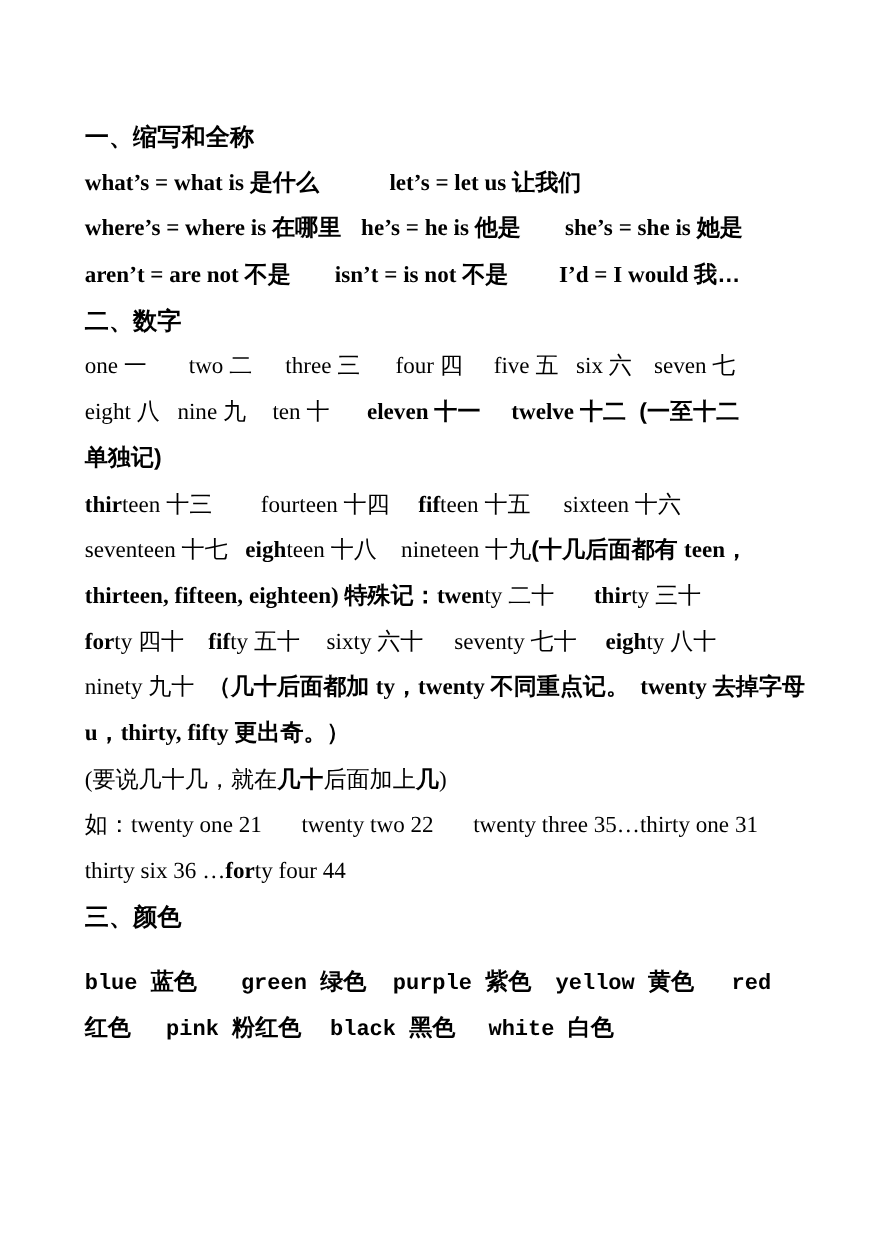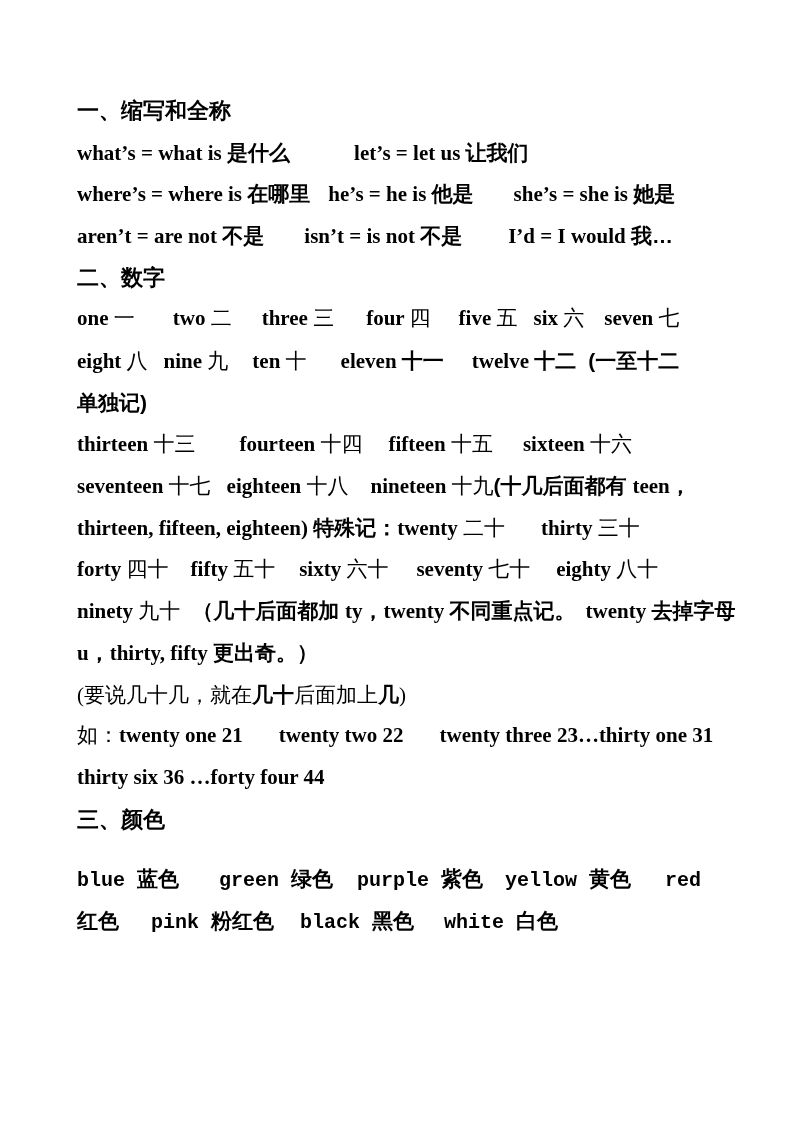--- a/index.html
+++ b/index.html
@@ -10,39 +10,39 @@
   .page {
     position: relative;
     width: 793px;
     height: 1122px;
     background: #ffffff;
     overflow: hidden;
   }
   .content {
     position: absolute;
     left: 77px;
-    top: 90px;
+    top: 104px;
     width: 648px;
   }
   .line {
     height: 41.7px;
     line-height: 41.7px;
     white-space: nowrap;
     font-size: 21px;
     color: #000000;
     font-family: "Liberation Serif", serif;
   }
   .heading {
     font-family: "Liberation Sans", sans-serif;
     font-weight: bold;
     font-size: 22px;
   }
   .gap { display: inline-block; height: 1px; }
   .s-b  { font-family: "Liberation Serif", serif; font-weight: bold; text-align: center; }
-  .s-r  { font-family: "Liberation Serif", serif; font-weight: bold; }
+  .s-r  { font-family: "Liberation Serif", serif; font-weight: normal; }
   .s-m  { font-family: "Liberation Mono", monospace; font-weight: bold; font-size: 20px; }
   .s-hb { font-family: "Liberation Sans", sans-serif; font-weight: bold; }
   .s-cn { font-family: "Liberation Serif", serif; font-weight: normal; }
 </style>
 </head>
 <body>
 
 <div class="page">
   <div class="content">
       <div class="line heading"><span class="s-hb">一、缩写和全称</span></div>
@@ -53,19 +53,19 @@
       <div class="line"><span class="s-r">one </span><span class="s-cn">一</span><span class="gap" style="width: 38px;"></span><span class="s-r">two </span><span class="s-cn">二</span><span class="gap" style="width: 30px;"></span><span class="s-r">three </span><span class="s-cn">三</span><span class="gap" style="width: 32px;"></span><span class="s-r">four </span><span class="s-cn">四</span><span class="gap" style="width: 28px;"></span><span class="s-r">five </span><span class="s-cn">五</span><span class="gap" style="width: 16px;"></span><span class="s-r">six </span><span class="s-cn">六</span><span class="gap" style="width: 20px;"></span><span class="s-r">seven </span><span class="s-cn">七</span></div>
       <div class="line"><span class="s-r">eight </span><span class="s-cn">八</span><span class="gap" style="width: 16px;"></span><span class="s-r">nine </span><span class="s-cn">九</span><span class="gap" style="width: 24px;"></span><span class="s-r">ten </span><span class="s-cn">十</span><span class="gap" style="width: 34px;"></span><span class="s-b">eleven </span><span class="s-hb">十一</span><span class="gap" style="width: 28px;"></span><span class="s-b">twelve </span><span class="s-hb">十二</span><span class="gap" style="width: 12px;"></span><span class="s-hb">(一至十二</span></div>
       <div class="line"><span class="s-hb">单独记)</span></div>
       <div class="line"><span class="s-b">thir</span><span class="s-r">teen </span><span class="s-cn">十三</span><span class="gap" style="width: 44px;"></span><span class="s-r">fourteen </span><span class="s-cn">十四</span><span class="gap" style="width: 26px;"></span><span class="s-b">fif</span><span class="s-r">teen </span><span class="s-cn">十五</span><span class="gap" style="width: 30px;"></span><span class="s-r">sixteen </span><span class="s-cn">十六</span></div>
       <div class="line"><span class="s-r">seventeen </span><span class="s-cn">十七</span><span class="gap" style="width: 16px;"></span><span class="s-b">eigh</span><span class="s-r">teen </span><span class="s-cn">十八</span><span class="gap" style="width: 22px;"></span><span class="s-r">nineteen </span><span class="s-cn">十九</span><span class="s-hb">(十几后面都有 </span><span class="s-b">teen</span><span class="s-hb">，</span></div>
       <div class="line"><span class="s-b">thirteen, fifteen, eighteen) </span><span class="s-hb">特殊记：</span><span class="s-b">twen</span><span class="s-r">ty </span><span class="s-cn">二十</span><span class="gap" style="width: 36px;"></span><span class="s-b">thir</span><span class="s-r">ty </span><span class="s-cn">三十</span></div>
       <div class="line"><span class="s-b">for</span><span class="s-r">ty </span><span class="s-cn">四十</span><span class="gap" style="width: 22px;"></span><span class="s-b">fif</span><span class="s-r">ty </span><span class="s-cn">五十</span><span class="gap" style="width: 24px;"></span><span class="s-r">sixty </span><span class="s-cn">六十</span><span class="gap" style="width: 28px;"></span><span class="s-r">seventy </span><span class="s-cn">七十</span><span class="gap" style="width: 26px;"></span><span class="s-b">eigh</span><span class="s-r">ty </span><span class="s-cn">八十</span></div>
       <div class="line"><span class="s-r">ninety </span><span class="s-cn">九十</span><span class="gap" style="width: 12px;"></span><span class="s-hb">（几十后面都加 </span><span class="s-b">ty</span><span class="s-hb">，</span><span class="s-b">twenty </span><span class="s-hb">不同重点记。</span><span class="gap" style="width: 10px;"></span><span class="s-b">twenty </span><span class="s-hb">去掉字母</span></div>
       <div class="line"><span class="s-b">u</span><span class="s-hb">，</span><span class="s-b">thirty, fifty </span><span class="s-hb">更出奇。）</span></div>
       <div class="line"><span class="s-cn">(要说几十几，就在</span><span class="s-hb">几十</span><span class="s-cn">后面加上</span><span class="s-hb">几</span><span class="s-cn">)</span></div>
-      <div class="line"><span class="s-cn">如：</span><span class="s-r">twenty one 21</span><span class="gap" style="width: 36px;"></span><span class="s-r">twenty two 22</span><span class="gap" style="width: 36px;"></span><span class="s-r">twenty three 23…thirty one 31</span></div>
+      <div class="line"><span class="s-cn">如：</span><span class="s-r">twenty one 21</span><span class="gap" style="width: 36px;"></span><span class="s-r">twenty two 22</span><span class="gap" style="width: 36px;"></span><span class="s-r">twenty three 35…thirty one 31</span></div>
       <div class="line"><span class="s-r">thirty six 36 …</span><span class="s-b">for</span><span class="s-r">ty four 44</span></div>
       <div class="line heading"><span class="s-hb">三、颜色</span></div>
       <div class="line" style="margin-top: 18px;"><span class="s-m">blue </span><span class="s-hb">蓝色</span><span class="gap" style="width: 40px;"></span><span class="s-m">green </span><span class="s-hb">绿色</span><span class="gap" style="width: 24px;"></span><span class="s-m">purple </span><span class="s-hb">紫色</span><span class="gap" style="width: 22px;"></span><span class="s-m">yellow </span><span class="s-hb">黄色</span><span class="gap" style="width: 34px;"></span><span class="s-m">red</span></div>
       <div class="line"><span class="s-hb">红色</span><span class="gap" style="width: 32px;"></span><span class="s-m">pink </span><span class="s-hb">粉红色</span><span class="gap" style="width: 26px;"></span><span class="s-m">black </span><span class="s-hb">黑色</span><span class="gap" style="width: 30px;"></span><span class="s-m">white </span><span class="s-hb">白色</span></div>
     </div>
 </div>
 
 </body></html>

